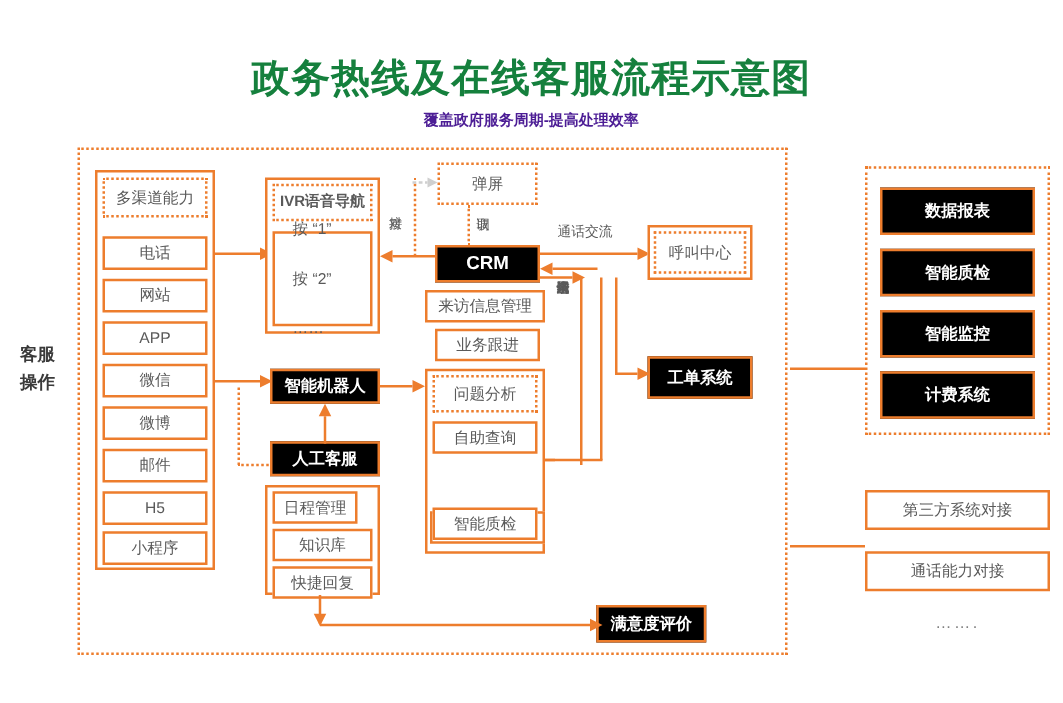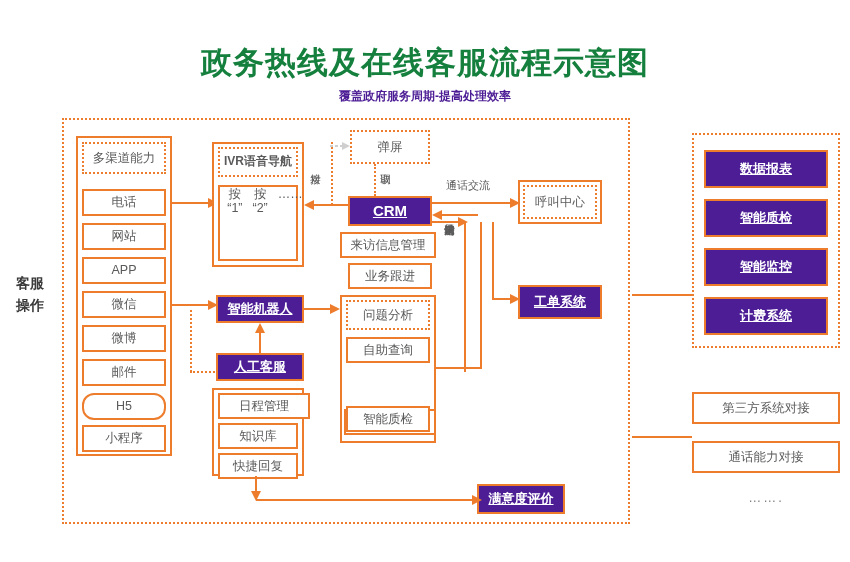--- a/index.html
+++ b/index.html
@@ -31,22 +31,22 @@
   .dash-outer{border:2px dotted #ED7D2D;}
   .solid-box{border:2px solid #ED7D2D;background:#fff;}
 
   
   .cell{
     border:2px solid #ED7D2D;background:#fff;color:#5a5a5a;
     display:flex;align-items:center;justify-content:center;
     font-size:12.5px;text-align:center;line-height:1.15;
   }
   .cell.dashed{border:2px dotted #ED7D2D;}
-  .cell.fill{background:#4c1d95;color:#ffffff;font-weight:bold;font-size:13px;border-color:#ED7D2D;text-decoration:underline;}
-  .cell.lines{flex-direction:row;align-items:flex-start;justify-content:center;padding-left:14px;gap:10px;font-size:12.5px;}
+  .cell.fill{background:#000000;color:#ffffff;font-weight:bold;font-size:13px;border-color:#ED7D2D;}
+  .cell.lines{flex-direction:column;align-items:flex-start;justify-content:center;padding-left:14px;gap:25px;font-size:12.5px;}
 
   
   .hline{background:#ED7D2D;height:2px;}
   .vline{background:#ED7D2D;width:2px;}
   .dotline-v{border-left:2px dotted #ED7D2D;width:0;}
   .dotline-h{border-top:2px dotted #ED7D2D;height:0;}
 
   .vlabel{
     writing-mode:vertical-rl;text-orientation:upright;
     font-size:10.5px;color:#5a5a5a;line-height:1.05;letter-spacing:0px;
@@ -73,21 +73,21 @@
 <div class="abs solid-box" style="left:76px;top:136px;width:96px;height:320px;"></div>
 
 <div class="abs cell dashed" style="left:82px;top:142px;width:84px;height:32px;">多渠道能力</div>
 
 <div class="abs cell" style="left:82px;top:189px;width:84px;height:27px;">电话</div>
 <div class="abs cell" style="left:82px;top:223px;width:84px;height:27px;">网站</div>
 <div class="abs cell" style="left:82px;top:257px;width:84px;height:27px;">APP</div>
 <div class="abs cell" style="left:82px;top:291px;width:84px;height:27px;">微信</div>
 <div class="abs cell" style="left:82px;top:325px;width:84px;height:27px;">微博</div>
 <div class="abs cell" style="left:82px;top:359px;width:84px;height:27px;">邮件</div>
-<div class="abs cell" style="left:82px;top:393px;width:84px;height:27px;border-radius:12px;">H5</div>
+<div class="abs cell" style="left:82px;top:393px;width:84px;height:27px;">H5</div>
 <div class="abs cell" style="left:82px;top:425px;width:84px;height:27px;">小程序</div>
 
 <svg class="abs" style="left:172px;top:195px;" width="46" height="16">
   <line x1="0" y1="8" x2="36" y2="8" stroke="#ED7D2D" stroke-width="2"></line>
   <polygon points="36,3 46,8 36,13" fill="#ED7D2D"></polygon>
 </svg>
 <svg class="abs" style="left:172px;top:297px;" width="46" height="16">
   <line x1="0" y1="8" x2="36" y2="8" stroke="#ED7D2D" stroke-width="2"></line>
   <polygon points="36,3 46,8 36,13" fill="#ED7D2D"></polygon>
 </svg>
@@ -167,21 +167,21 @@
   <line x1="7" y1="32" x2="7" y2="10" stroke="#ED7D2D" stroke-width="2"></line>
   <polygon points="2,10 7,0 12,10" fill="#ED7D2D"></polygon>
 </svg>
 
 <svg class="abs" style="left:304px;top:302px;" width="36" height="14">
   <line x1="0" y1="7" x2="26" y2="7" stroke="#ED7D2D" stroke-width="2"></line>
   <polygon points="26,2 36,7 26,12" fill="#ED7D2D"></polygon>
 </svg>
 
 <div class="abs solid-box" style="left:212px;top:388px;width:92px;height:88px;"></div>
-<div class="abs cell" style="left:218px;top:393px;width:92px;height:26px;">日程管理</div>
+<div class="abs cell" style="left:218px;top:393px;width:68px;height:26px;">日程管理</div>
 <div class="abs cell" style="left:218px;top:423px;width:80px;height:26px;">知识库</div>
 <div class="abs cell" style="left:218px;top:453px;width:80px;height:26px;">快捷回复</div>
 
 <div class="abs solid-box" style="left:340px;top:295px;width:96px;height:148px;"></div>
 <div class="abs cell dashed" style="left:346px;top:300px;width:84px;height:30px;">问题分析</div>
 <div class="abs cell" style="left:346px;top:337px;width:84px;height:26px;">自助查询</div>
 <div class="abs cell" style="left:344px;top:370px;width:92px;height:26px;margin-top:39px;">引导分流</div>
 <div class="abs cell" style="left:346px;top:406px;width:84px;height:26px;">智能质检</div>
 
 <div class="abs cell fill" style="left:477px;top:484px;width:88px;height:30px;">满意度评价</div>

